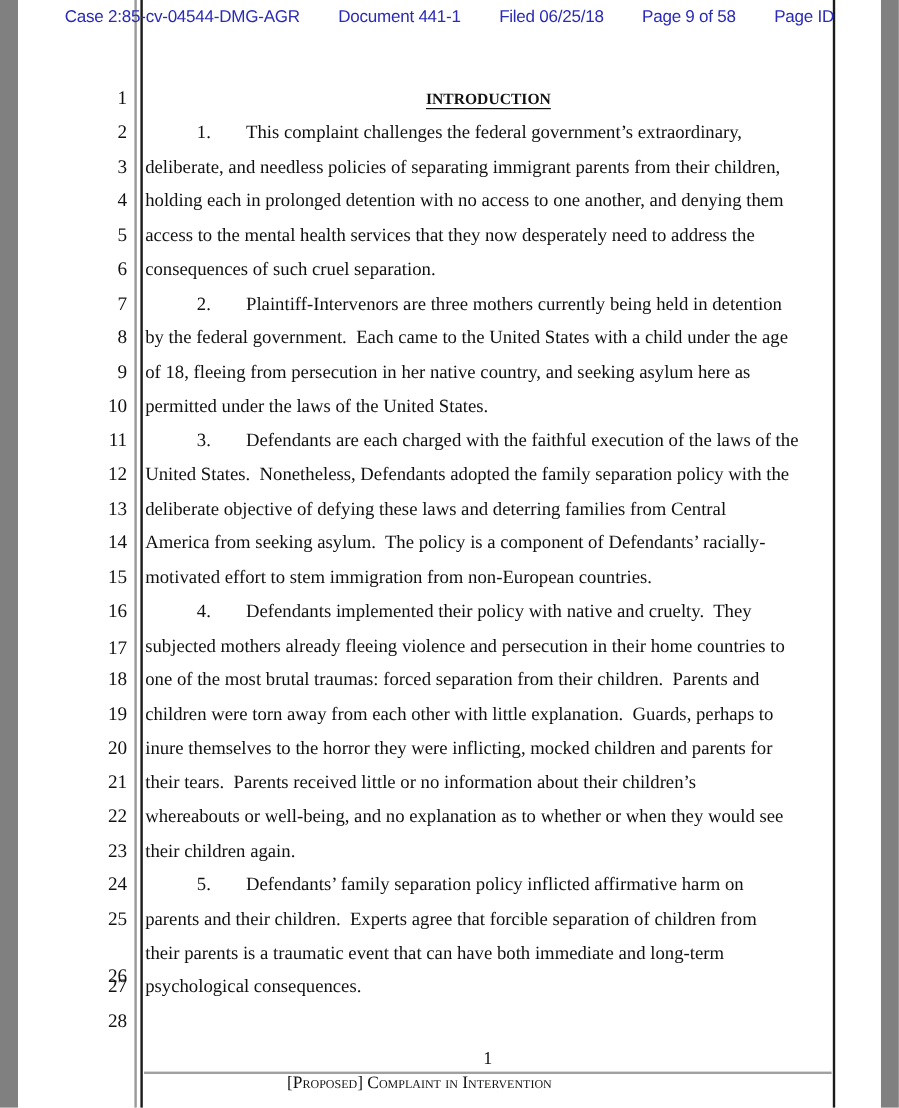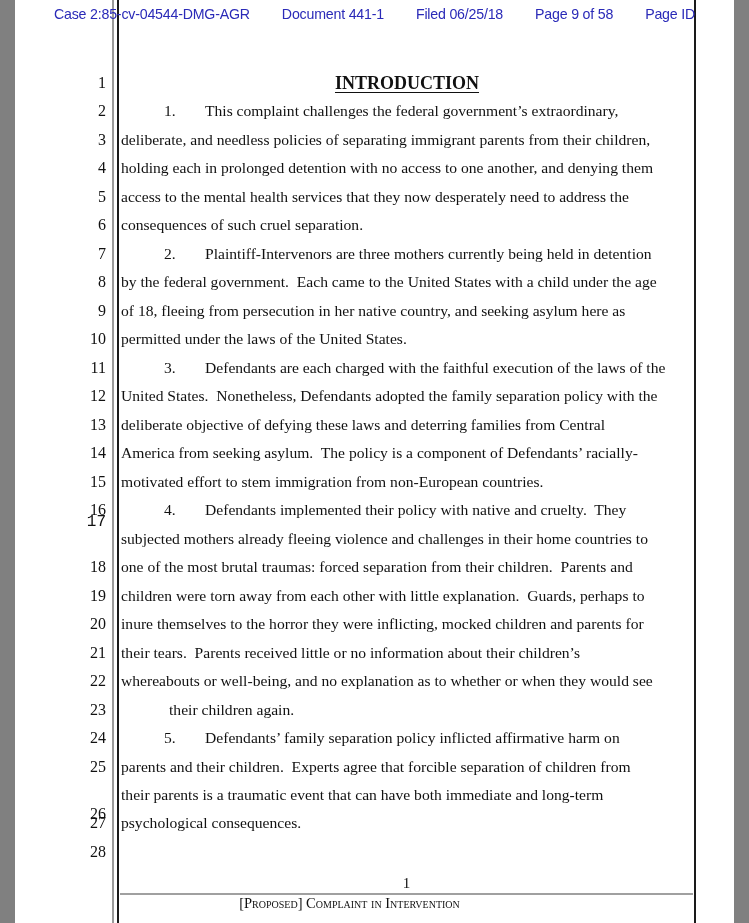--- a/index.html
+++ b/index.html
@@ -50,21 +50,21 @@
     }
     .ln {
       position: absolute; right: 0; width: 46px; text-align: right;
       font-size: 16px; line-height: 22px; height: 22px;
     }
     .body {
       position: absolute; left: 121px; top: 72px; width: 572px;
     }
     .heading {
       position: absolute; left: 0; width: 572px; text-align: center;
-      font-weight: bold; font-size: 18px; line-height: 22px;
+      font-weight: bold; font-size: 13px; line-height: 22px;
       top: 0;
     }
     .heading span { text-decoration: underline; text-underline-offset: 3px; }
     .tl {
       position: absolute; left: 0; white-space: nowrap;
       font-size: 15.6px; line-height: 22px; height: 22px;
     }
     .pnum { display: inline-block; width: 84px; text-align: left; padding-left: 43px; box-sizing: border-box; }
     .footer-pg {
       position: absolute; left: 120px; width: 573px; top: 874px;
@@ -107,21 +107,21 @@
     <div class="ln" style="top: 170.88px;">7</div>
     <div class="ln" style="top: 199.36px;">8</div>
     <div class="ln" style="top: 227.84px;">9</div>
     <div class="ln" style="top: 256.32px;">10</div>
     <div class="ln" style="top: 284.8px;">11</div>
     <div class="ln" style="top: 313.28px;">12</div>
     <div class="ln" style="top: 341.76px;">13</div>
     <div class="ln" style="top: 370.24px;">14</div>
     <div class="ln" style="top: 398.72px;">15</div>
     <div class="ln" style="top: 427.2px;">16</div>
-    <div class="ln" style="top: 439px; font-family: Liberation Mono, monospace;">17</div>
+    <div class="ln" style="top: 458px;">17</div>
     <div class="ln" style="top: 484.16px;">18</div>
     <div class="ln" style="top: 512.64px;">19</div>
     <div class="ln" style="top: 541.12px;">20</div>
     <div class="ln" style="top: 569.6px;">21</div>
     <div class="ln" style="top: 598.08px;">22</div>
     <div class="ln" style="top: 626.56px;">23</div>
     <div class="ln" style="top: 655.04px;">24</div>
     <div class="ln" style="top: 683.52px; text-align: right;">25</div>
     <div class="ln" style="top: 712px; margin-top: 19px;">26</div>
     <div class="ln" style="top: 740.48px;">27</div>
@@ -138,27 +138,27 @@
     <div class="tl" style="top: 170.88px; white-space: pre;"><span class="pnum" style="white-space: pre;">2.</span><span style="white-space: pre;">Plaintiff-Intervenors are three mothers currently being held in detention</span></div>
     <div class="tl" style="top: 199.36px; white-space: pre;">by the federal government.  Each came to the United States with a child under the age</div>
     <div class="tl" style="top: 227.84px; white-space: pre;">of 18, fleeing from persecution in her native country, and seeking asylum here as</div>
     <div class="tl" style="top: 256.32px; white-space: pre;">permitted under the laws of the United States.</div>
     <div class="tl" style="top: 284.8px; white-space: pre;"><span class="pnum" style="white-space: pre;">3.</span><span style="white-space: pre;">Defendants are each charged with the faithful execution of the laws of the</span></div>
     <div class="tl" style="top: 313.28px; white-space: pre;">United States.  Nonetheless, Defendants adopted the family separation policy with the</div>
     <div class="tl" style="top: 341.76px; white-space: pre;">deliberate objective of defying these laws and deterring families from Central</div>
     <div class="tl" style="top: 370.24px; white-space: pre;">America from seeking asylum.  The policy is a component of Defendants’ racially-</div>
     <div class="tl" style="top: 398.72px; white-space: pre;">motivated effort to stem immigration from non-European countries.</div>
     <div class="tl" style="top: 427.2px; white-space: pre;"><span class="pnum" style="white-space: pre;">4.</span><span style="white-space: pre;">Defendants implemented their policy with native and cruelty.  They</span></div>
-    <div class="tl" style="top: 455.68px; white-space: pre;">subjected mothers already fleeing violence and challenges in their home countries to</div>
+    <div class="tl" style="top: 455.68px; white-space: pre;">subjected mothers already fleeing violence and persecution in their home countries to</div>
     <div class="tl" style="top: 484.16px; white-space: pre;">one of the most brutal traumas: forced separation from their children.  Parents and</div>
     <div class="tl" style="top: 512.64px; white-space: pre;">children were torn away from each other with little explanation.  Guards, perhaps to</div>
     <div class="tl" style="top: 541.12px; white-space: pre;">inure themselves to the horror they were inflicting, mocked children and parents for</div>
     <div class="tl" style="top: 569.6px; white-space: pre;">their tears.  Parents received little or no information about their children’s</div>
     <div class="tl" style="top: 598.08px; white-space: pre;">whereabouts or well-being, and no explanation as to whether or when they would see</div>
-    <div class="tl" style="top: 626.56px; white-space: pre; margin-left: 48px;">their children again.</div>
+    <div class="tl" style="top: 626.56px; white-space: pre;">their children again.</div>
     <div class="tl" style="top: 655.04px; white-space: pre;"><span class="pnum" style="white-space: pre;">5.</span><span style="white-space: pre;">Defendants’ family separation policy inflicted affirmative harm on</span></div>
     <div class="tl" style="top: 683.52px; white-space: pre;">parents and their children.  Experts agree that forcible separation of children from</div>
     <div class="tl" style="top: 712px; white-space: pre;">their parents is a traumatic event that can have both immediate and long-term</div>
     <div class="tl" style="top: 740.48px; white-space: pre;">psychological consequences.</div>
   </div>
 
 <div class="footer-pg">1</div>
 <div class="footer-rule"></div>
 <div class="footer-title">[Proposed] Complaint in Intervention</div>
 

